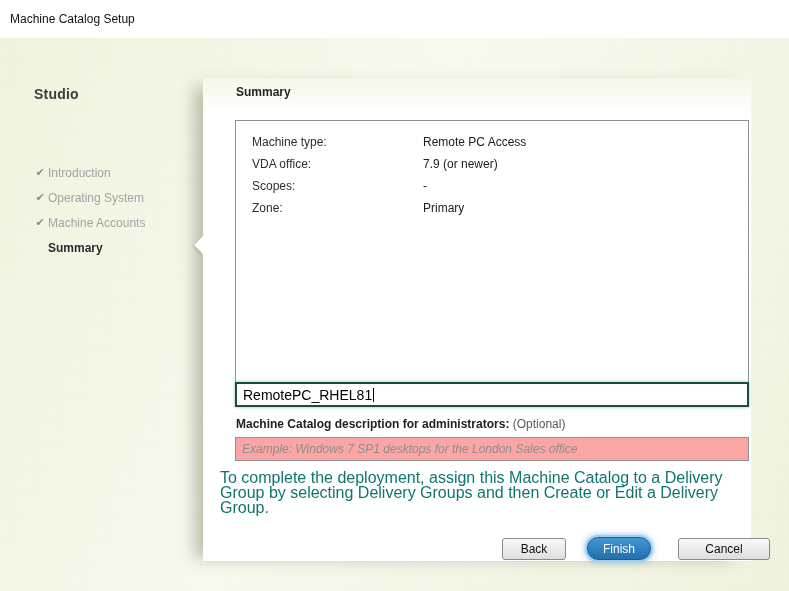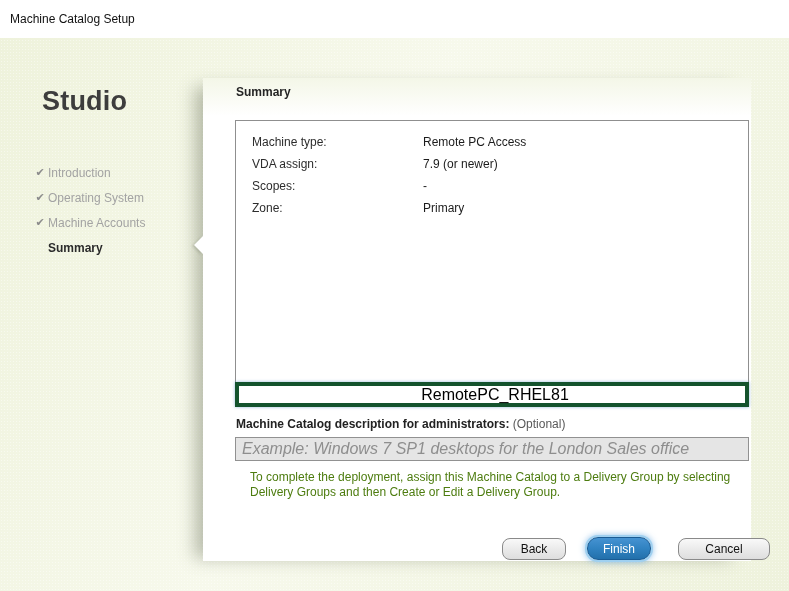--- a/index.html
+++ b/index.html
@@ -17,22 +17,22 @@
     background-size:3px 3px,100% 100%;
   }
   
   #titlebar{
     position:absolute;left:0;top:0;width:789px;height:38px;background:#ffffff;
     display:flex;align-items:center;padding-left:10px;box-sizing:border-box;
     font-size:12px;color:#111;
   }
   
   #brand{
-    position:absolute;left:42px;top:86px;
-    font-size:27px;font-weight:600;color:#3d3d3d;letter-spacing:.2px;
+    position:absolute;left:34px;top:86px;
+    font-size:14px;font-weight:600;color:#3d3d3d;letter-spacing:.2px;
   }
   #steps{position:absolute;left:0;top:160px;width:200px;}
   .step{
     position:relative;height:25px;display:flex;align-items:center;
     font-size:12px;color:#a3a3a3;cursor:default;
   }
   .step .check{
     position:absolute;left:33px;width:14px;text-align:center;
     font-size:11px;color:#8c8c8c;
   }
@@ -65,39 +65,38 @@
   }
   .srow{height:22px;font-size:12px;color:#222;white-space:nowrap;}
   .srow .rl{display:inline-block;width:171px;color:#2d2d2d;}
   .srow .rv{color:#1c1c1c;}
   .field-label{
     position:absolute;left:33px;font-size:12px;font-weight:bold;color:#222;white-space:nowrap;
   }
   .field-label .opt{font-weight:normal;color:#595959;text-align:center;}
   #name-input{
     position:absolute;left:32px;top:304px;width:514px;height:25px;box-sizing:border-box;
-    border:4px solid #14532d;background:#fff;display:flex;align-items:center;
-    padding-left:6px;font-size:16px;color:#000;
+    border:2px solid #14532d;background:#fff;display:flex;align-items:center;
+    padding-left:6px;font-size:14px;color:#000;
     box-shadow:0 0 3px rgba(58,124,187,.55);
-    flex-direction:column;
   }
   #caret{display:inline-block;width:1px;height:14px;background:#000;margin-left:1px;}
   #desc-input{
     position:absolute;left:32px;top:359px;width:514px;height:24px;box-sizing:border-box;
-    border:1px solid #919191;background:#e5e5e5;padding:0 6px;font-size:16px;color:#222;
+    border:1px solid #919191;background:#fca5a5;padding:0 6px;font-size:12px;color:#222;
     font-family:"Liberation Sans","DejaVu Sans",sans-serif;outline:none;
   }
   #desc-input::placeholder{font-style:italic;color:#8e8e8e;opacity:1;}
   #instruction{
-    position:absolute;left:47px;top:392px;width:505px;
-    font-size:12px;line-height:15px;color:#4d7c0f;
+    position:absolute;left:17px;top:392px;width:505px;
+    font-size:16px;line-height:15px;color:#0f766e;
   }
   .btn{
     position:absolute;top:460px;height:22px;box-sizing:border-box;
-    border:1px solid #8a8a8a;border-radius:8px;
+    border:1px solid #8a8a8a;border-radius:3px;
     background:linear-gradient(to bottom,#f9f9f9 0%,#ececec 45%,#dedede 100%);
     font-family:"Liberation Sans","DejaVu Sans",sans-serif;
     font-size:12px;color:#111;cursor:pointer;padding:0;
   }
   #btn-back{left:299px;width:64px;}
   #btn-cancel{left:475px;width:92px;}
   #btn-finish{
     left:384px;width:64px;top:459px;height:23px;
     border:1px solid #1a5c94;border-radius:11px;
     background:linear-gradient(to bottom,#4693d2 0%,#3183c2 48%,#2270ab 100%);
@@ -135,21 +134,21 @@
       </div>
     </div>
 
   <div id="panel">
     <div id="notch"></div>
 
     <div id="main-heading">Summary</div>
 
     <div id="summary-box">
         <div class="srow"><span class="rl">Machine type:</span><span class="rv">Remote PC Access</span></div>
-        <div class="srow"><span class="rl">VDA assign:</span><span class="rv">7.9 (or newer)</span></div>
+        <div class="srow"><span class="rl">VDA office:</span><span class="rv">7.9 (or newer)</span></div>
         <div class="srow"><span class="rl">Scopes:</span><span class="rv">-</span></div>
         <div class="srow"><span class="rl">Zone:</span><span class="rv">Primary</span></div>
       </div>
 
 
     <div id="name-input">
       <span>RemotePC_RHEL81</span>
         <span id="caret"></span>
     </div>
 

